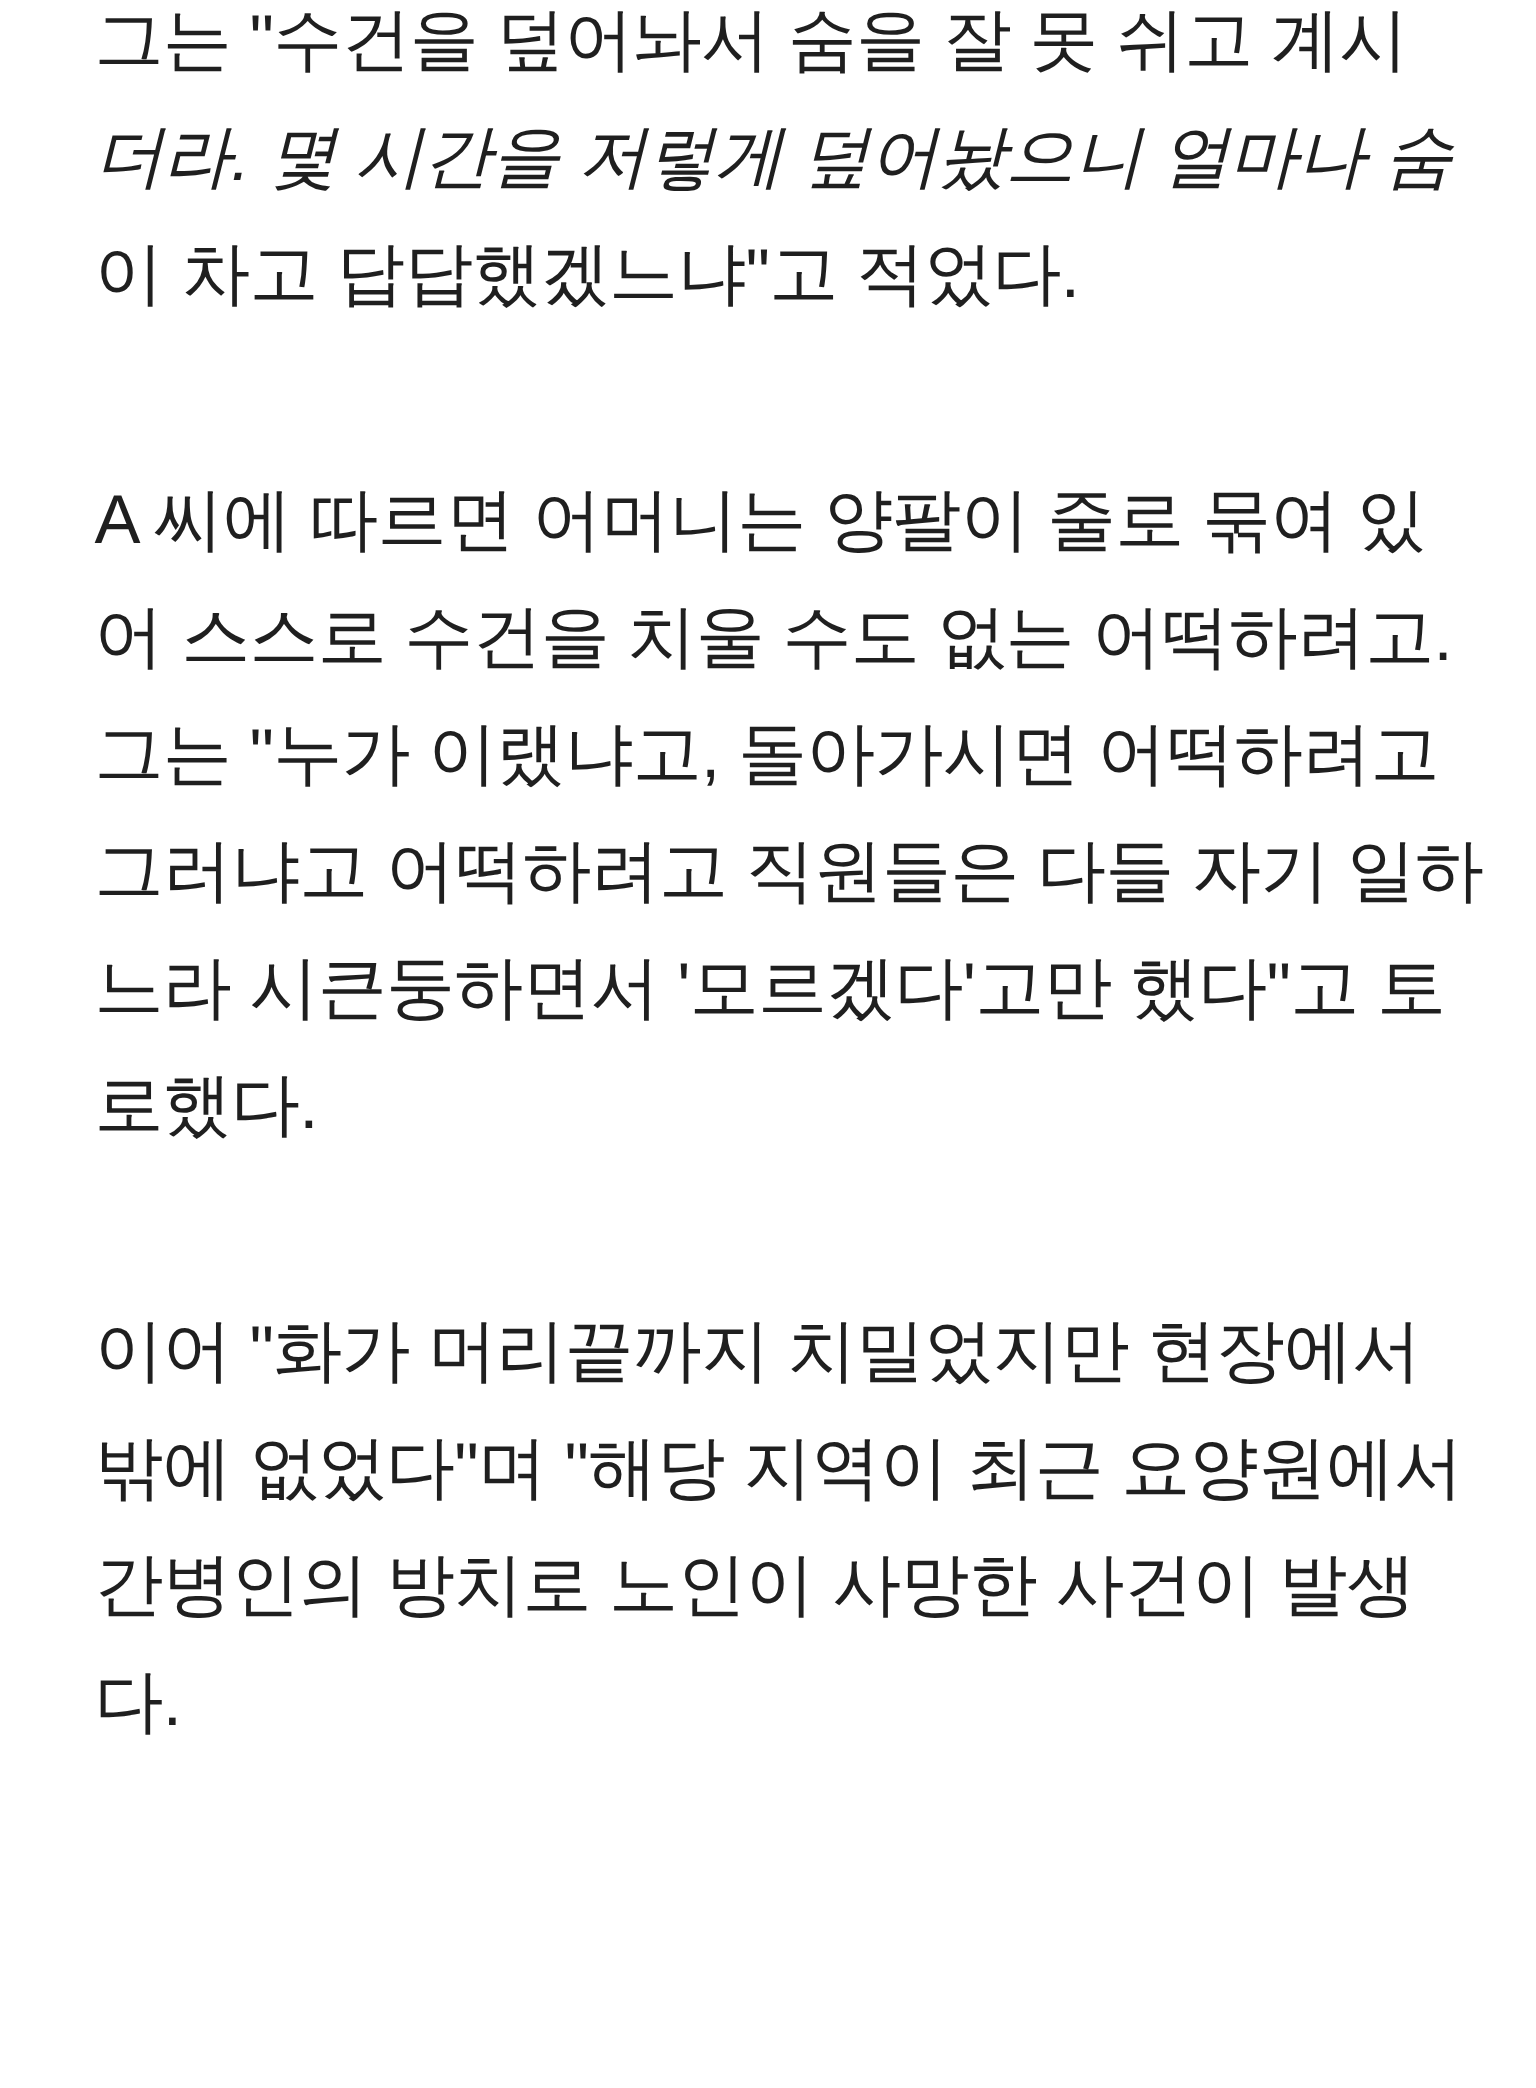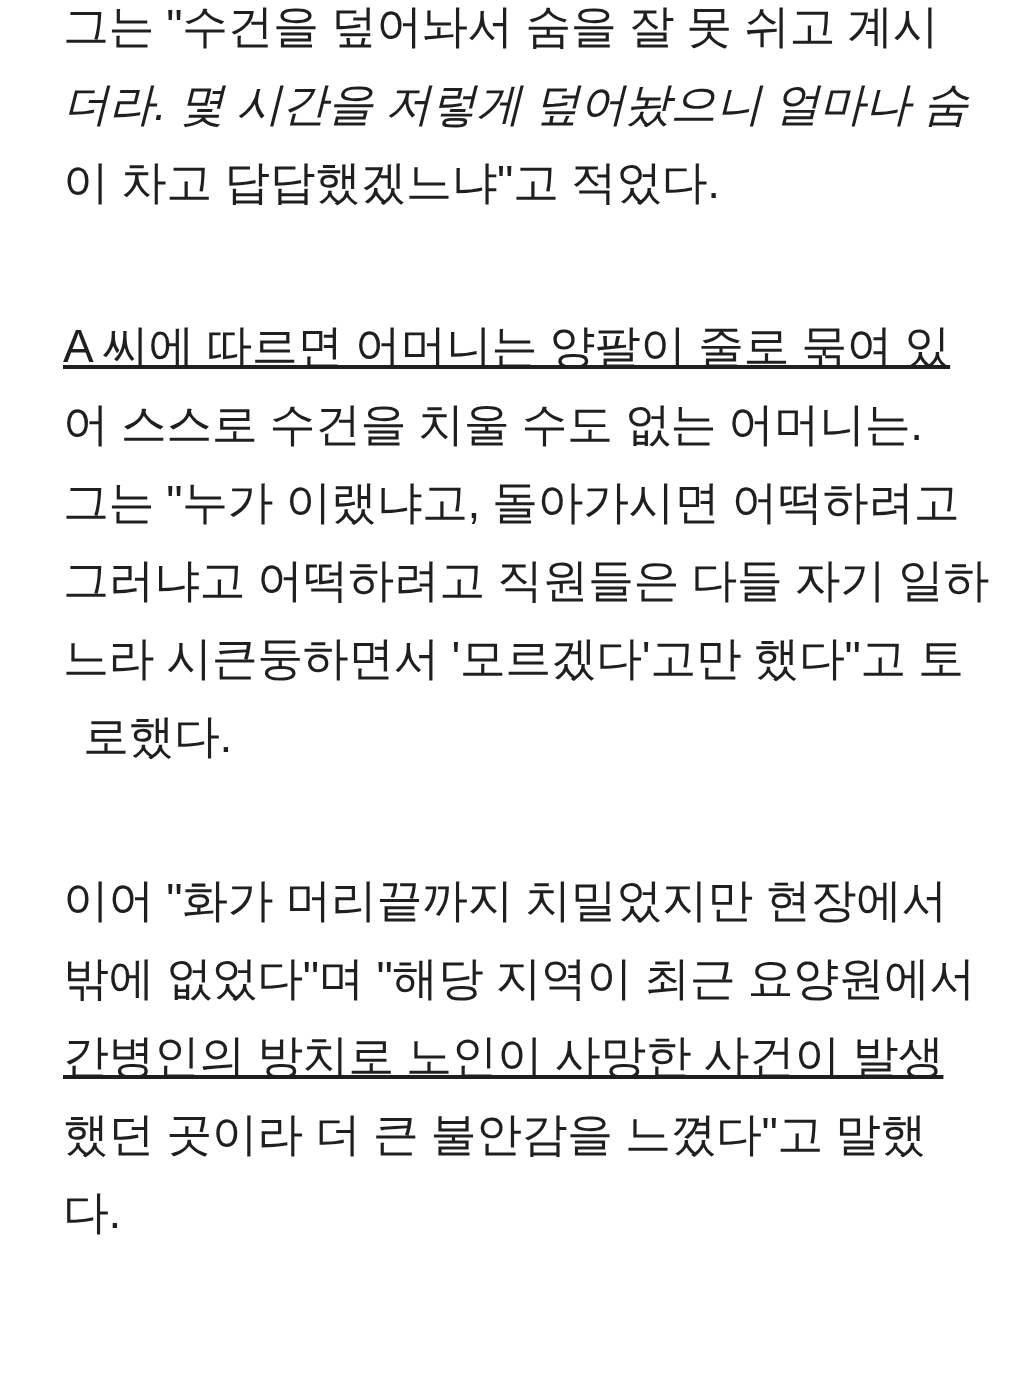--- a/index.html
+++ b/index.html
@@ -40,29 +40,28 @@
 
 <div class="article-body">
 
   <p class="para">
     <span class="text-line" style="display: block;">그는 "수건을 덮어놔서 숨을 잘 못 쉬고 계시</span>
     <span class="text-line" style="display: block; font-style: italic;">더라. 몇 시간을 저렇게 덮어놨으니 얼마나 숨</span>
     <span class="text-line" style="display: block;">이 차고 답답했겠느냐"고 적었다.</span>
   </p>
 
   <p class="para">
-    <span class="text-line" style="display: block; text-decoration: underline;">A 씨에 따르면 어머니는 양팔이 줄로 묶여 있</span>
-    <span class="text-line" style="display: block;">어 스스로 수건을 치울 수도 없는 어머니는.</span>
+    <span class="text-line" style="display: block;">A 씨에 따르면 어머니는 양팔이 줄로 묶여 있</span>
+    <span class="text-line" style="display: block;">어 스스로 수건을 치울 수도 없는 어떡하려고.</span>
     <span class="text-line" style="display: block;">그는 "누가 이랬냐고, 돌아가시면 어떡하려고</span>
     <span class="text-line" style="display: block;">그러냐고 어떡하려고 직원들은 다들 자기 일하</span>
     <span class="text-line" style="display: block;">느라 시큰둥하면서 '모르겠다'고만 했다"고 토</span>
-    <span class="text-line" style="display: block; margin-left: 20px;">로했다.</span>
+    <span class="text-line" style="display: block;">로했다.</span>
   </p>
 
   <p class="para">
     <span class="text-line" style="display: block;">이어 "화가 머리끝까지 치밀었지만 현장에서</span>
     <span class="text-line" style="display: block;">밖에 없었다"며 "해당 지역이 최근 요양원에서</span>
-    <span class="text-line" style="display: block; text-decoration: underline;">간병인의 방치로 노인이 사망한 사건이 발생</span>
-    <span class="text-line" style="display: block;">했던 곳이라 더 큰 불안감을 느꼈다"고 말했</span>
+    <span class="text-line" style="display: block;">간병인의 방치로 노인이 사망한 사건이 발생</span>
     <span class="text-line" style="display: block;">다.</span>
   </p>
 
 </div>
 
 </body></html>

